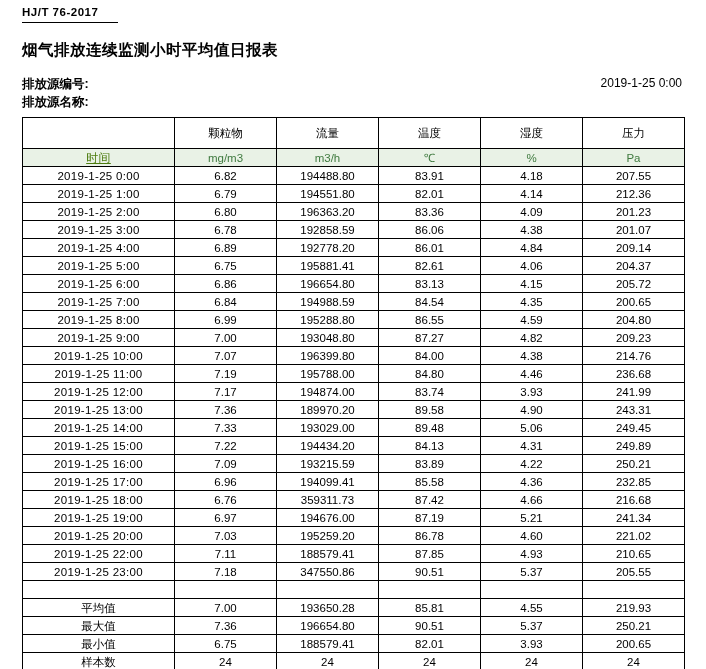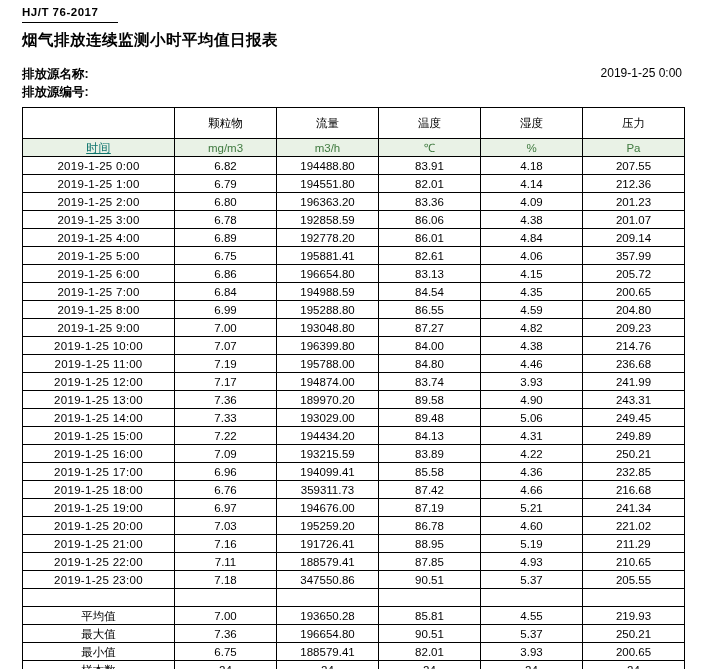--- a/index.html
+++ b/index.html
@@ -14,21 +14,21 @@
     color: #000000;
     font-size: 12px;
     position: relative;
     overflow: hidden;
   }
   .page {
     position: relative;
     width: 706px;
     height: 669px;
     box-sizing: border-box;
-    padding: 4px 22px;
+    padding: 14px 22px;
   }
   .std-no {
     position: absolute;
     left: 22px;
     top: 6px;
     font-size: 11.5px;
     font-weight: bold;
     letter-spacing: 0.5px;
   }
   .hr-top {
@@ -81,21 +81,21 @@
     height: 30px !important;
     font-size: 12.5px;
   }
   .row-unit td {
     background: #e9f2e6;
     color: #3f7a3f;
     font-size: 11px;
     height: 16px;
   }
   .row-unit td.time-cell {
-    color: #0f766e;
+    color: #4d7c0f;
     text-decoration: underline;
     font-size: 12px;
   }
   td.time-cell {
     text-align: center;
     letter-spacing: 0.3px;
   }
   td.num {
     text-align: center;
   }
@@ -112,22 +112,22 @@
 <body>
 
 <div class="page">
 
   <div class="std-no">HJ/T 76-2017</div>
   <div class="hr-top"></div>
 
   <div class="doc-title">烟气排放连续监测小时平均值日报表</div>
 
   <div class="meta">
+    <div class="lbl">排放源编号:</div>
     <div class="lbl">排放源名称:</div>
-    <div class="lbl">排放源编号:</div>
     <div class="datetime">2019-1-25  0:00</div>
   </div>
 
   <table class="report">
     <colgroup>
       <col class="col-time">
         <col class="col-val">
         <col class="col-val">
         <col class="col-val">
         <col class="col-val">
@@ -190,21 +190,21 @@
           <td class="num">86.01</td>
           <td class="num">4.84</td>
           <td class="num">209.14</td>
         </tr>
       <tr>
           <td class="time-cell">2019-1-25  5:00</td>
           <td class="num">6.75</td>
           <td class="num">195881.41</td>
           <td class="num">82.61</td>
           <td class="num">4.06</td>
-          <td class="num">357.99</td>
+          <td class="num">204.37</td>
         </tr>
       <tr>
           <td class="time-cell">2019-1-25  6:00</td>
           <td class="num">6.86</td>
           <td class="num">196654.80</td>
           <td class="num">83.13</td>
           <td class="num">4.15</td>
           <td class="num">205.72</td>
         </tr>
       <tr>
@@ -311,28 +311,20 @@
           <td class="num">5.21</td>
           <td class="num">241.34</td>
         </tr>
       <tr>
           <td class="time-cell">2019-1-25  20:00</td>
           <td class="num">7.03</td>
           <td class="num">195259.20</td>
           <td class="num">86.78</td>
           <td class="num">4.60</td>
           <td class="num">221.02</td>
-        </tr>
-      <tr>
-          <td class="time-cell">2019-1-25  21:00</td>
-          <td class="num">7.16</td>
-          <td class="num">191726.41</td>
-          <td class="num">88.95</td>
-          <td class="num">5.19</td>
-          <td class="num">211.29</td>
         </tr>
       <tr>
           <td class="time-cell">2019-1-25  22:00</td>
           <td class="num">7.11</td>
           <td class="num">188579.41</td>
           <td class="num">87.85</td>
           <td class="num">4.93</td>
           <td class="num">210.65</td>
         </tr>
       <tr>

